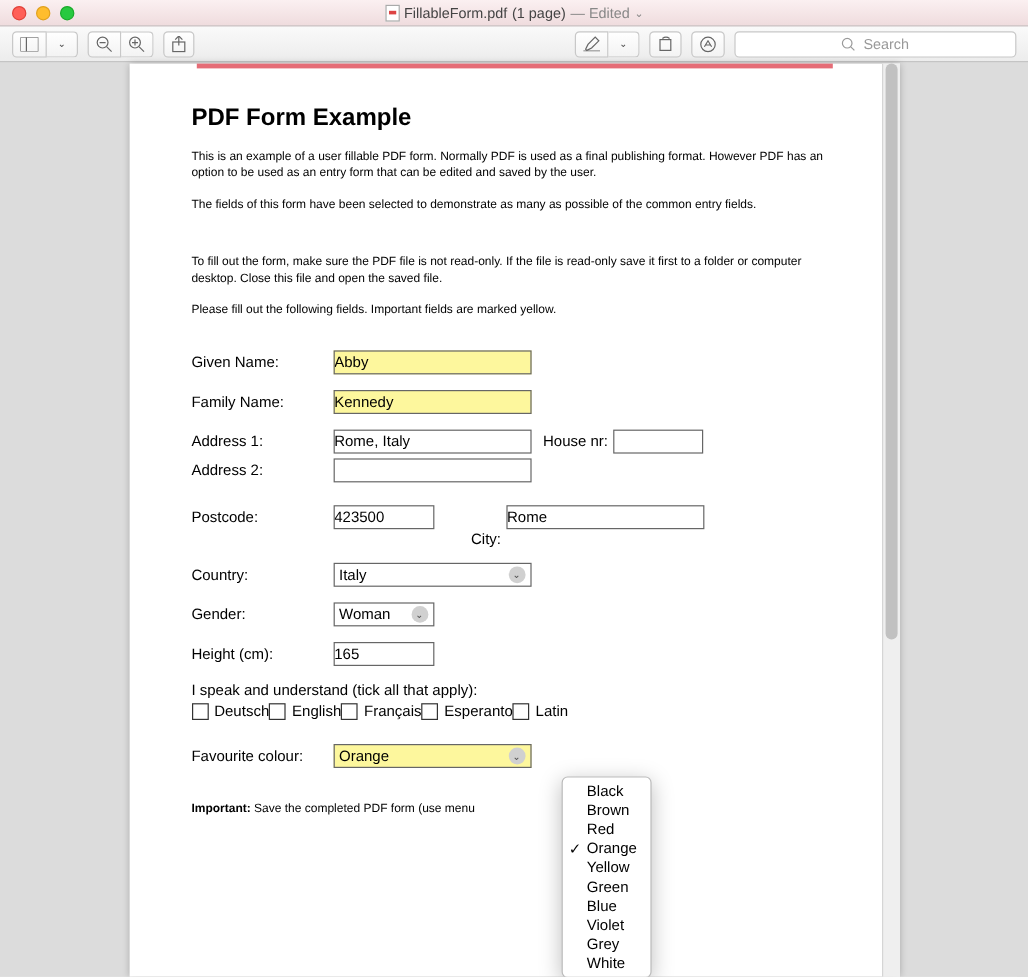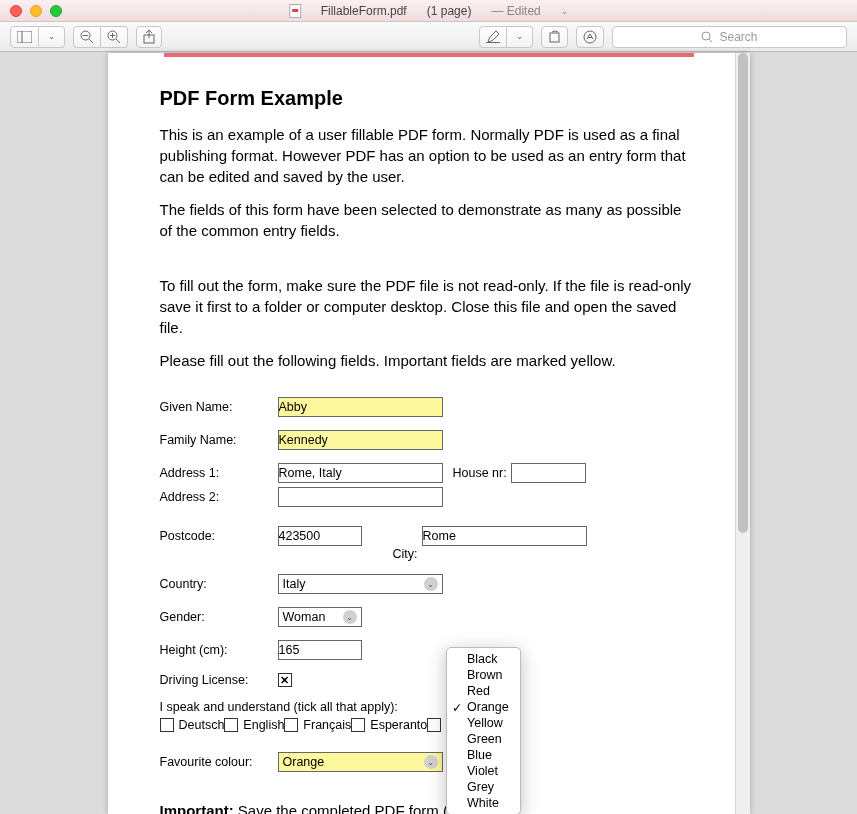--- a/index.html
+++ b/index.html
@@ -3,54 +3,54 @@
 <meta charset="utf-8">
 <style>
 * { margin:0; padding:0; box-sizing:border-box; }
 body { font-family:-apple-system,"Helvetica Neue",Arial,sans-serif; background:#dcdcdc; width:857px; height:814px; overflow:hidden; position:relative; }
 .titlebar { height:22px; background:linear-gradient(#fbf0f1,#efdcde); display:flex; align-items:center; padding-left:10px; position:relative; border-bottom:1px solid #d0c4c5;}
 .traffic { display:flex; gap:8px; }
 .dot { width:12px; height:12px; border-radius:50%; }
 .close{ background:#ff5f57; border:0.5px solid #e14038;}
 .min  { background:#ffbd2e; border:0.5px solid #e1a11e;}
 .max  { background:#28c940; border:0.5px solid #1aab2b;}
-.title-center{ position:absolute; left:50%; transform:translateX(-50%); display:flex; align-items:center; gap:20px; font-size:12px; color:#444;}
+.title-center{ position:absolute; left:50%; transform:translateX(-50%); display:flex; align-items:center; gap:4px; font-size:12px; color:#444;}
 .title-center .pdf-ico{ width:12px;height:14px;background:#fff;border:1px solid #aaa;position:relative;display:inline-block;}
 .title-center .pdf-ico:after{content:"";position:absolute;top:4px;left:2px;right:2px;height:3px;background:#d44;}
 .edited{ color:#888;}
 .chev{ color:#888; font-size:9px;}
 .toolbar{ height:30px; background:linear-gradient(#fafafa,#ececec); border-bottom:1px solid #bdbdbd; display:flex; align-items:center; padding:0 10px; gap:8px;}
 .tb-btn{ height:22px; min-width:26px; border:1px solid #c8c8c8; border-radius:4px; background:linear-gradient(#ffffff,#f3f3f3); display:flex; align-items:center; justify-content:center; font-size:12px; color:#555; padding:0 6px;}
 .tb-seg{ display:flex;}
 .tb-seg .tb-btn{border-radius:0;}
 .tb-seg .tb-btn:first-child{border-radius:4px 0 0 4px;}
 .tb-seg .tb-btn:last-child{border-radius:0 4px 4px 0; border-left:none;}
 .spacer{ flex:1;}
 .search{ height:22px; flex:0 0 235px; border:1px solid #c8c8c8; border-radius:4px; background:#fff; display:flex; align-items:center; padding:0 8px; color:#999; font-size:12px; gap:6px; justify-content:center;}
 .search svg{ width:12px;height:12px;fill:#999;}
 .viewport{ position:absolute; top:52px; left:0; right:0; bottom:0; background:#dcdcdc; display:flex; justify-content:center; padding-top:1px;}
 .page{ width:642px; background:#fff; box-shadow:0 0 6px rgba(0,0,0,.25); padding:28px 52px 28px 52px; position:relative;}
 .redbar{ position:absolute; top:0; left:56px; right:56px; height:4px; background:#e56c76;}
 .page h1{ font-size:20px; font-weight:bold; margin:6px 0 14px;}
-.page p{ font-size:15px; line-height:1.4; margin-bottom:12px;}
+.page p{ font-size:10px; line-height:1.4; margin-bottom:12px;}
 .form-row{ display:flex; align-items:center; margin-bottom:13px; font-size:12.5px;}
 .form-row.tight{ margin-bottom:4px;}
 .lbl{ width:118px;}
 .inp{ height:20px; border:1px solid #666; padding:0 0; font-size:12.5px; background:#fff;}
 .inp.yellow{ background:#fdf79d;}
 .w165{ width:165px;}
 .w84 { width:84px;}
 .w75 { width:75px;}
 .sel{ height:20px; border:1px solid #666; background:#fff; display:flex; align-items:center; justify-content:space-between; padding:0 4px; font-size:12.5px;}
 .sel.yellow{ background:#fdf79d;}
 .sel .arrow{ width:14px;height:14px;border-radius:50%;background:#d0d0d0;display:flex;align-items:center;justify-content:center;font-size:8px;color:#555;}
 .chk{ width:14px;height:14px;border:1.5px solid #333;display:inline-flex;align-items:center;justify-content:center;font-size:11px;font-weight:bold;vertical-align:middle;}
 .lang-row{ display:flex; font-size:12.5px; margin-top:4px;text-align:center;}
 .lang-item{display:flex;align-items:center;gap:5px;}
-.dropdown{ position:absolute; top:647px; left:446px; width:75px; background:#fff; border:1px solid #bbb; border-radius:5px; box-shadow:0 4px 18px rgba(0,0,0,.25); padding:3px 0; font-size:12.5px;}
+.dropdown{ position:absolute; top:647px; left:468px; width:75px; background:#fff; border:1px solid #bbb; border-radius:5px; box-shadow:0 4px 18px rgba(0,0,0,.25); padding:3px 0; font-size:12.5px;}
 .dropdown .opt{ padding:1px 8px 1px 20px; position:relative;}
 .dropdown .opt.sel-opt:before{ content:"✓"; position:absolute; left:5px;}
 .scrollbar{ position:absolute; right:0; top:0; bottom:0; width:15px; background:#efefef; border-left:1px solid #d5d5d5;}
 .scrollbar .thumb{ position:absolute; left:2px; right:2px; top:0; height:480px; background:#c1c1c1; border-radius:6px;}
 </style>
 </head>
 <body>
 
 <div class="titlebar">
   <div class="traffic">
@@ -182,24 +182,20 @@
     <div class="form-row">
       <span class="lbl">Gender:</span>
       <div class="sel w84">
         <span>Woman</span>
         <span class="arrow">⌄</span>
       </div>
     </div>
     <div class="form-row">
       <span class="lbl">Height (cm):</span>
       <input class="inp w84" value="165" style="">
-    </div>
-    <div class="form-row">
-      <span class="lbl">Driving License:</span>
-      <span class="chk">✕</span>
     </div>
 
     <div style="font-size:12.5px;">I speak and understand (tick all that apply):</div>
     <div class="lang-row">
       <span class="lang-item">
           <span class="chk"></span>
           <span>Deutsch</span>
         </span>
       <span class="lang-item">
           <span class="chk"></span>

